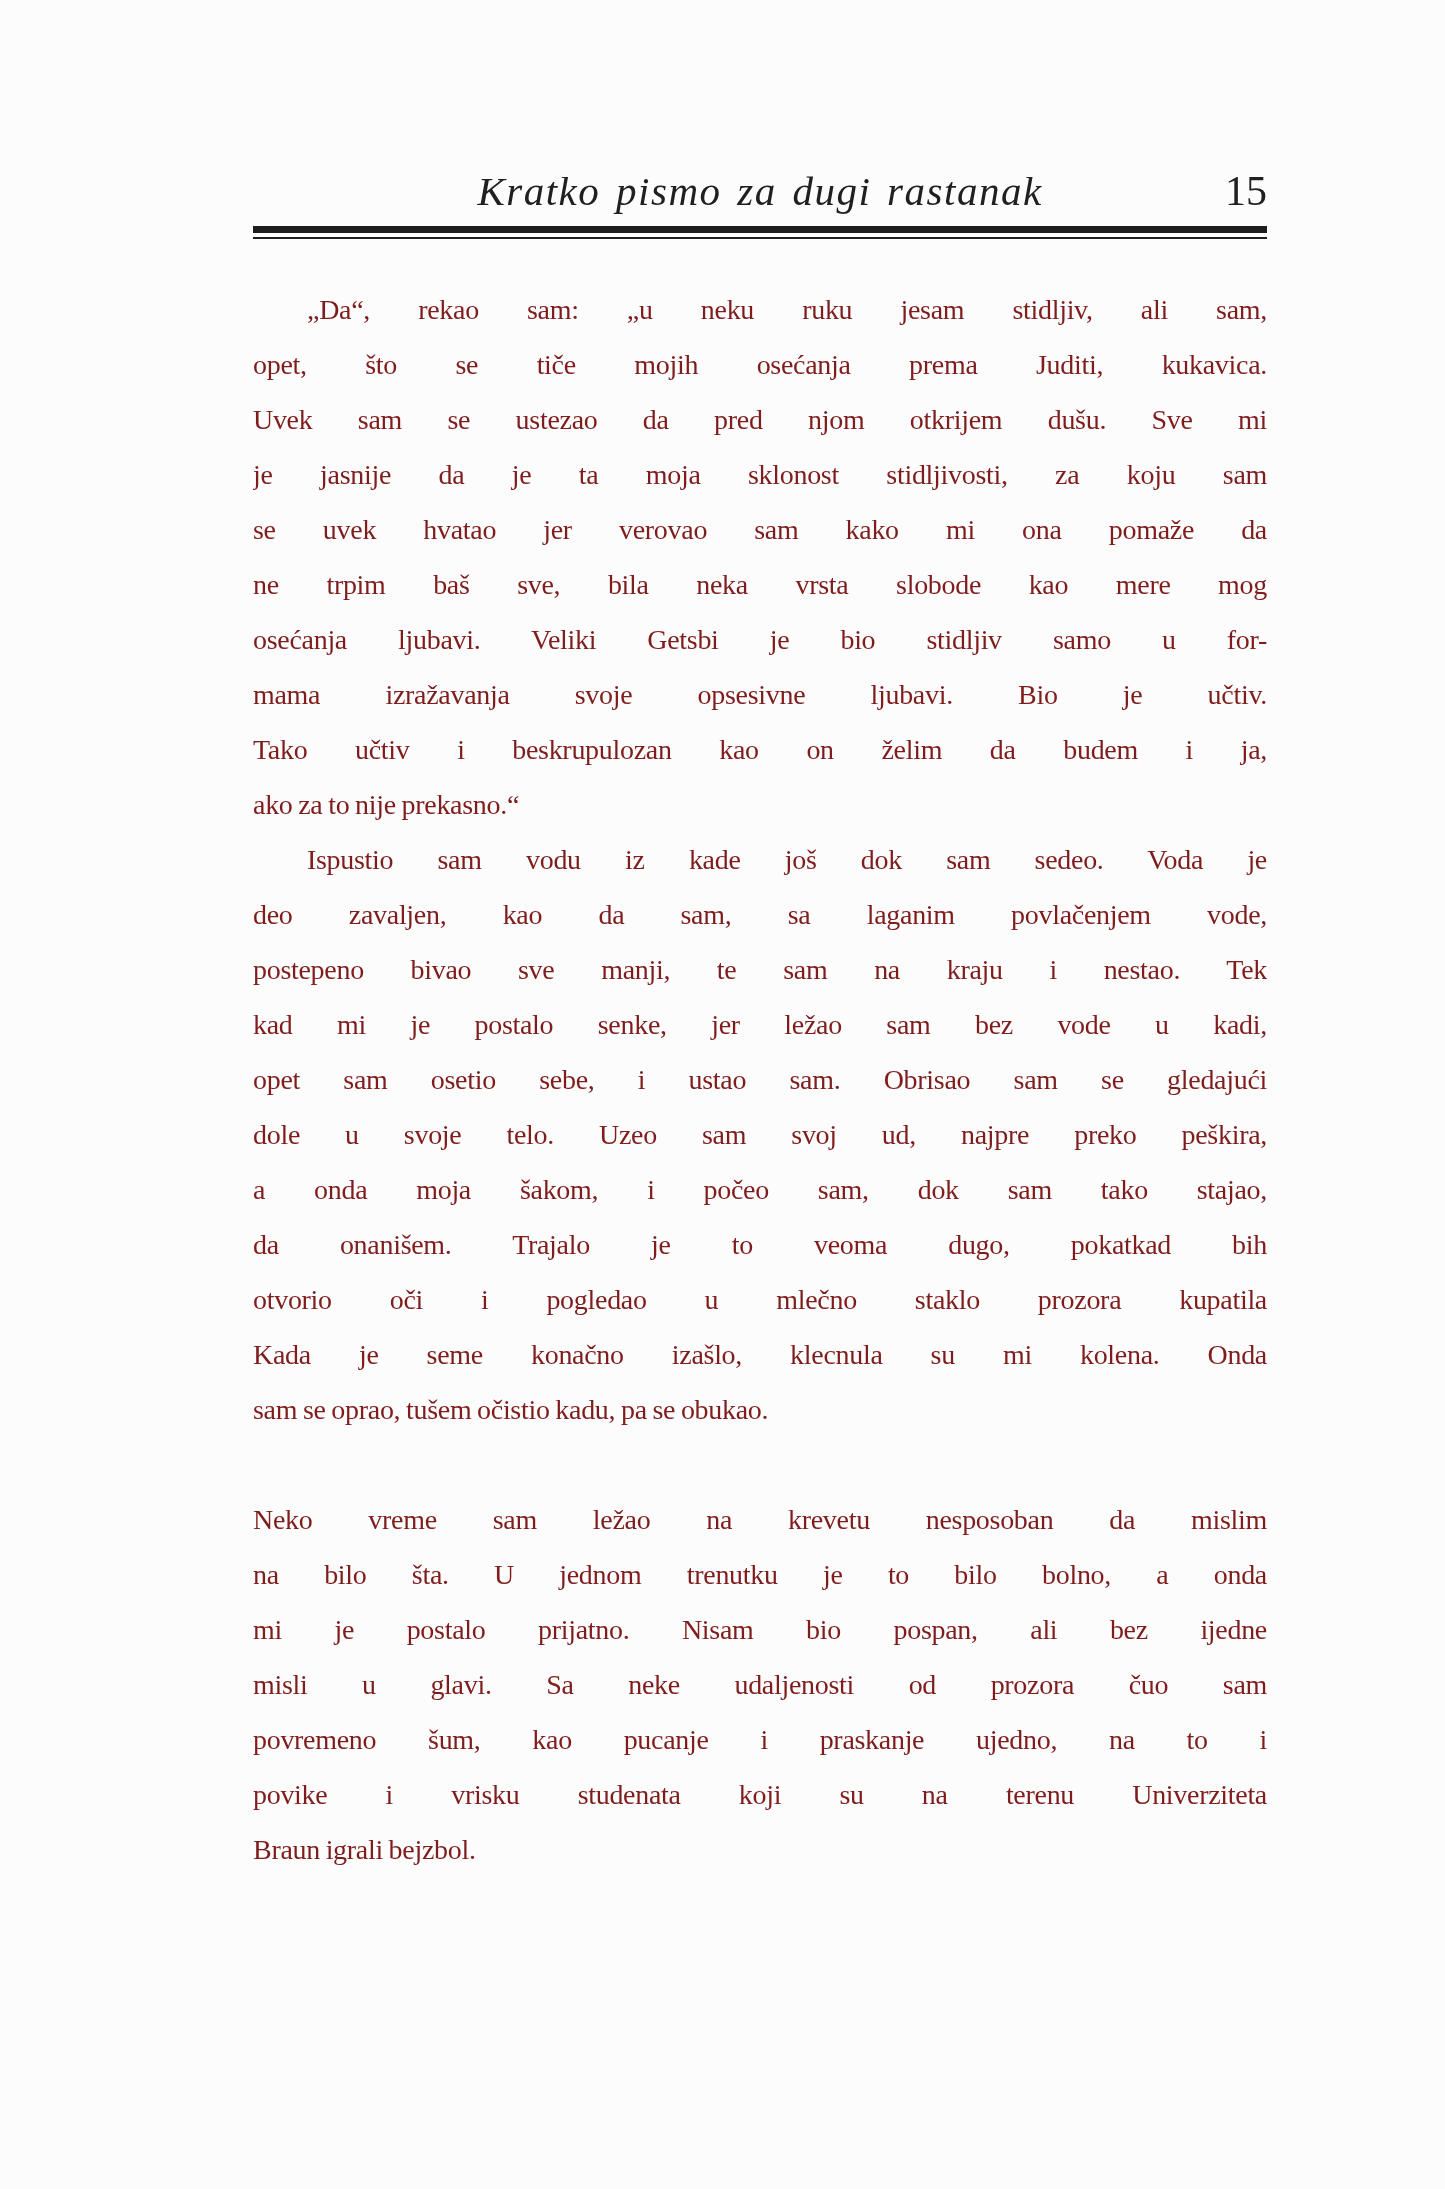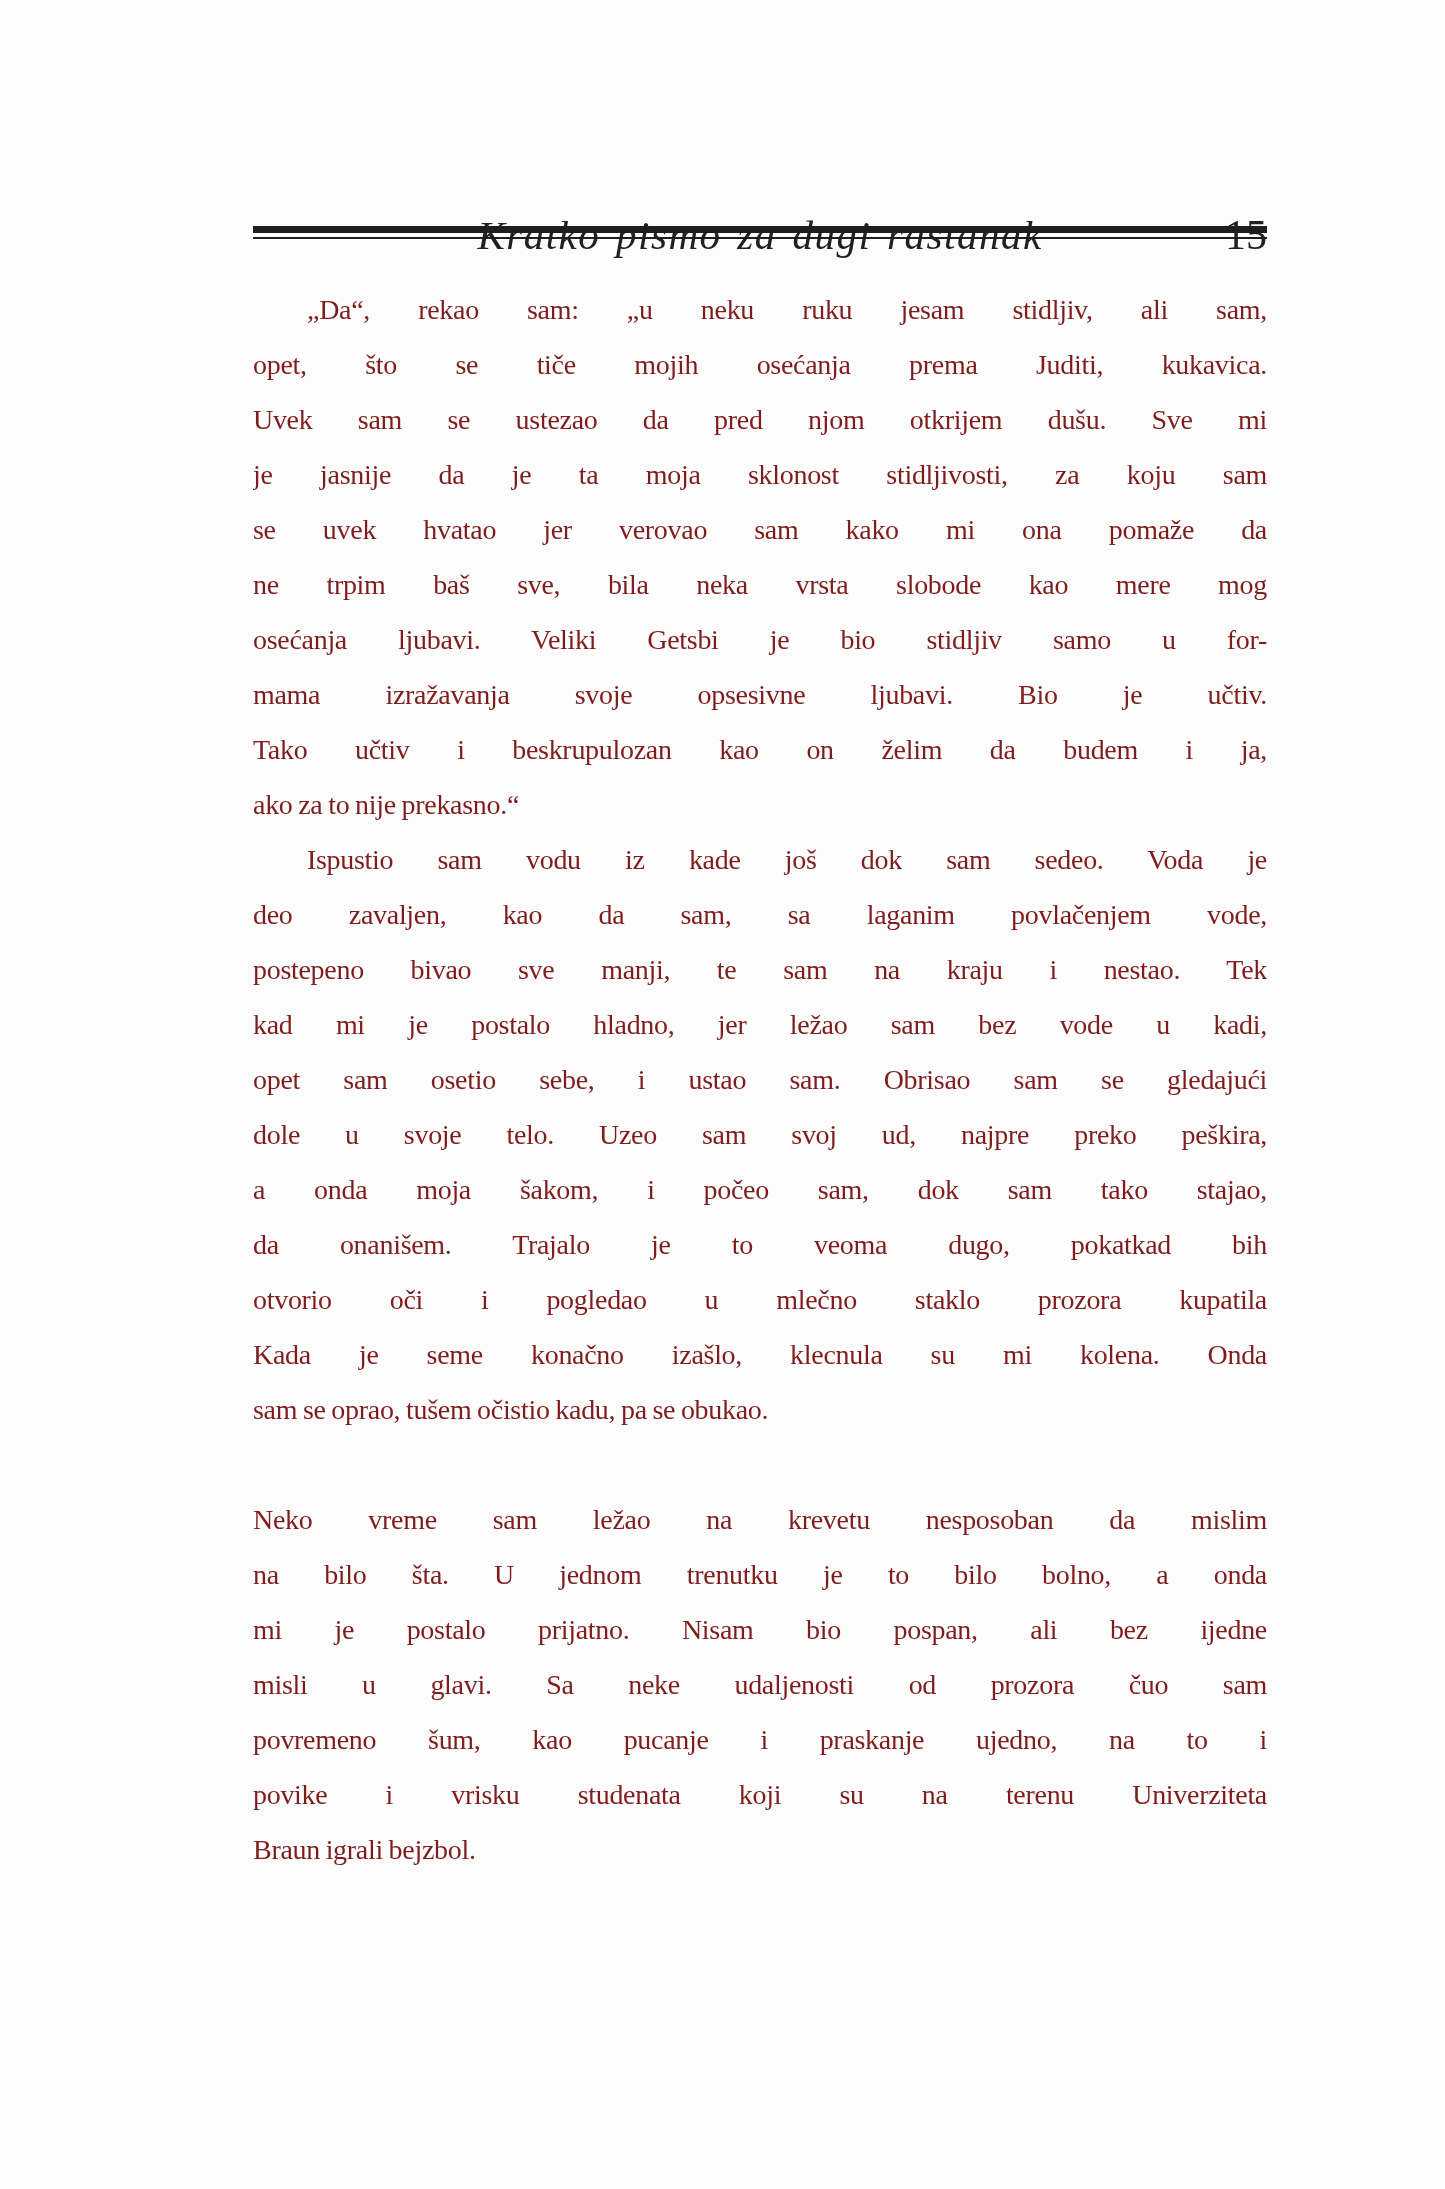--- a/index.html
+++ b/index.html
@@ -21,21 +21,20 @@
     left: 253px;
     width: 1014px;
     top: 0;
   }
   .running-head {
     position: absolute;
     top: 163px;
     left: 0;
     width: 100%;
     height: 56px;
-    margin-top: 44px;
   }
   .running-head .title {
     display: block;
     text-align: center;
     font-style: italic;
     font-size: 41px;
     line-height: 56px;
     letter-spacing: 1.5px;
     word-spacing: 4px;
     color: #202020;
@@ -106,21 +105,21 @@
           <div class="line">ne trpim baš sve, bila neka vrsta slobode kao mere mog</div>
           <div class="line">osećanja ljubavi. Veliki Getsbi je bio stidljiv samo u for-</div>
           <div class="line">mama izražavanja svoje opsesivne ljubavi. Bio je učtiv.</div>
           <div class="line">Tako učtiv i beskrupulozan kao on želim da budem i ja,</div>
           <div class="line last">ako za to nije prekasno.“</div>
         </div>
         <div class="para">
           <div class="line first">Ispustio sam vodu iz kade još dok sam sedeo. Voda je</div>
           <div class="line">deo zavaljen, kao da sam, sa laganim povlačenjem vode,</div>
           <div class="line">postepeno bivao sve manji, te sam na kraju i nestao. Tek</div>
-          <div class="line">kad mi je postalo hladno, jer ležao sam bez vode u kadi,</div>
+          <div class="line">kad mi je postalo senke, jer ležao sam bez vode u kadi,</div>
           <div class="line">opet sam osetio sebe, i ustao sam. Obrisao sam se gledajući</div>
           <div class="line">dole u svoje telo. Uzeo sam svoj ud, najpre preko peškira,</div>
           <div class="line">a onda moja šakom, i počeo sam, dok sam tako stajao,</div>
           <div class="line">da onanišem. Trajalo je to veoma dugo, pokatkad bih</div>
           <div class="line">otvorio oči i pogledao u mlečno staklo prozora kupatila</div>
           <div class="line">Kada je seme konačno izašlo, klecnula su mi kolena. Onda</div>
           <div class="line last">sam se oprao, tušem očistio kadu, pa se obukao.</div>
         </div>
         <div class="para gap-before">
           <div class="line">Neko vreme sam ležao na krevetu nesposoban da mislim</div>

